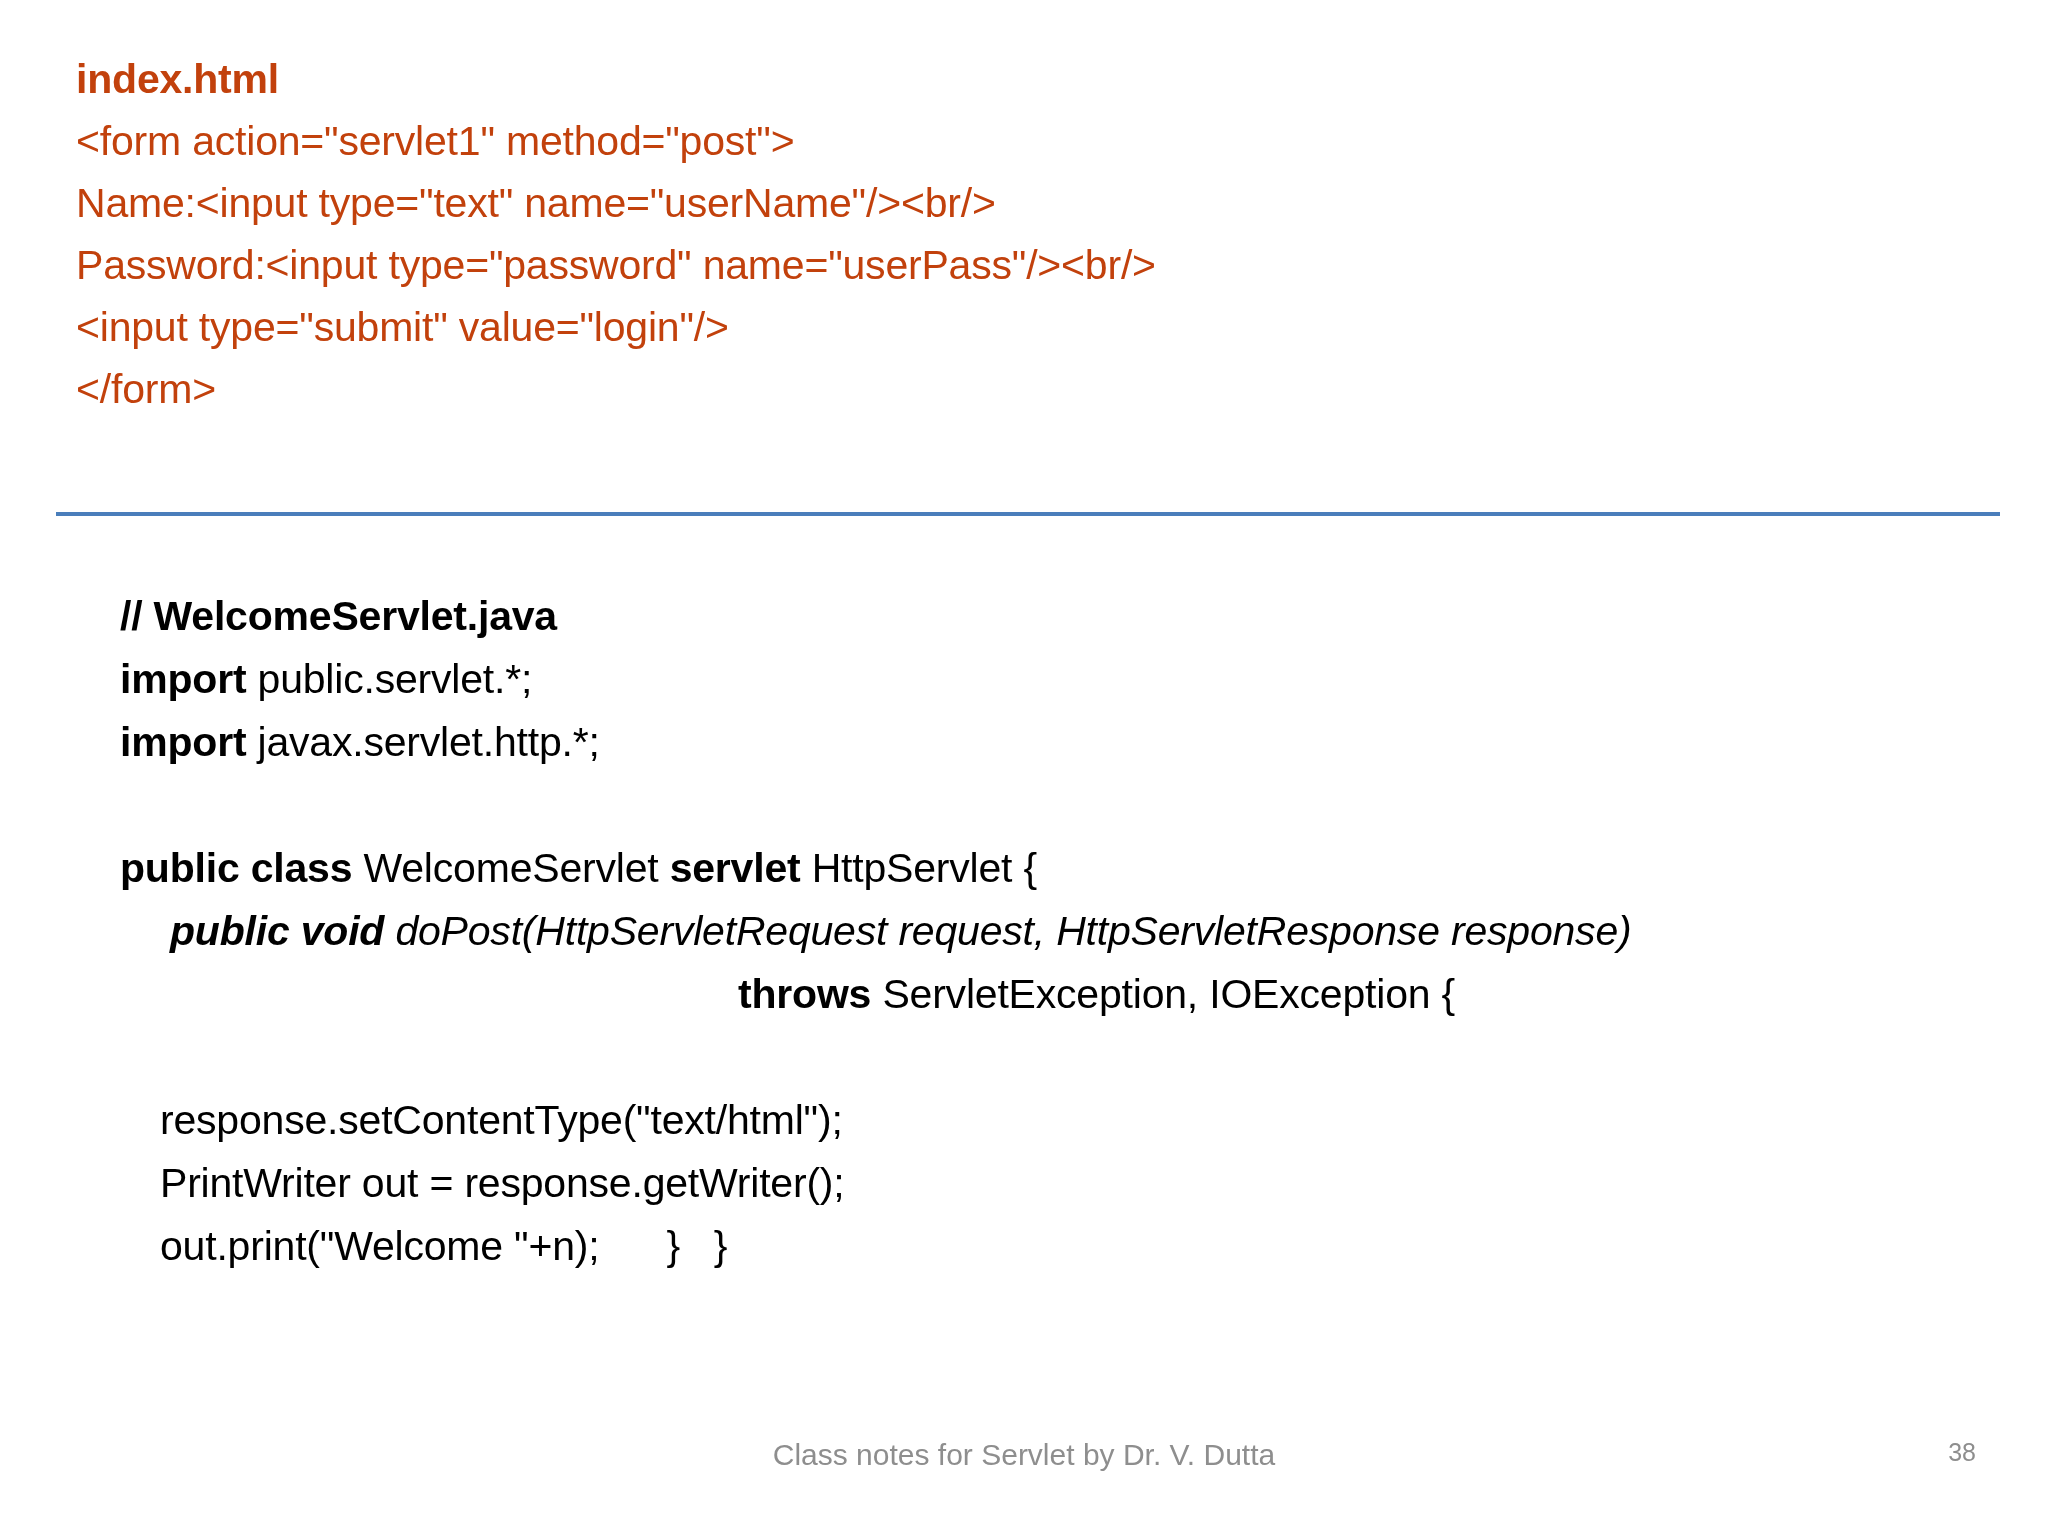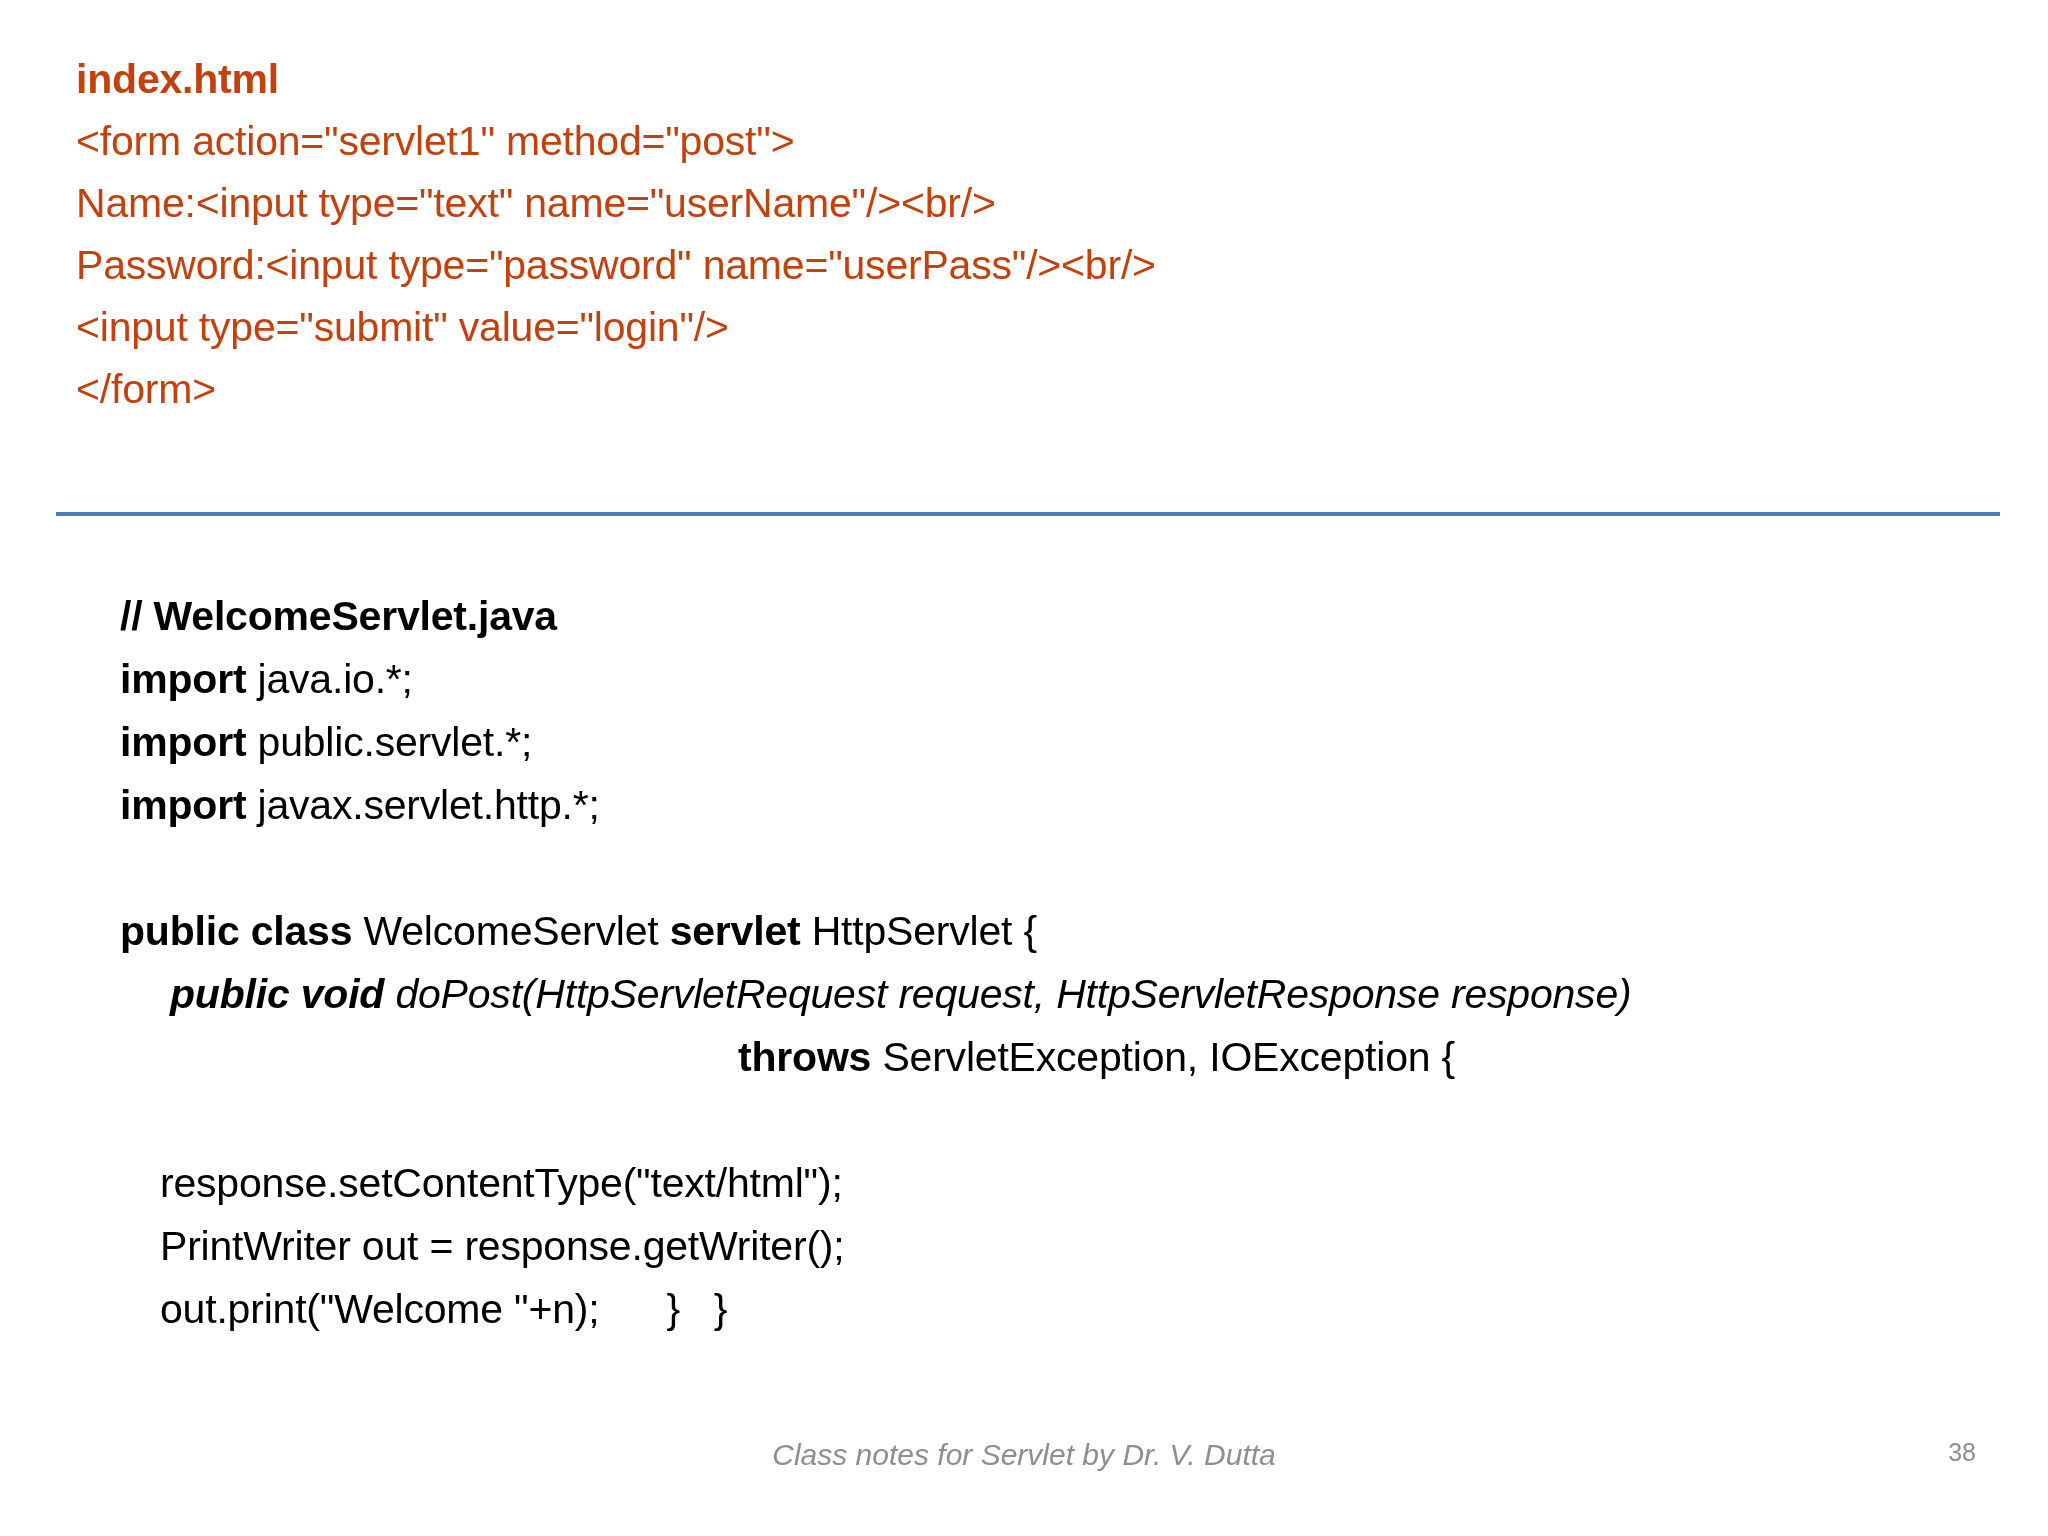--- a/index.html
+++ b/index.html
@@ -79,21 +79,20 @@
     height: 60px;
   }
   #footer-note {
     position: absolute;
     left: 0;
     top: 0;
     width: 2048px;
     text-align: center;
     font-size: 30px;
     color: #8e8e8e;
-    font-style: italic;
   }
   #page-number {
     position: absolute;
     right: 72px;
     top: 0;
     font-size: 25px;
     color: #8e8e8e;
   }
 </style>
 </head>
@@ -109,21 +108,20 @@
     <div class="code-line">&lt;input type="submit" value="login"/&gt;</div>
     <div class="code-line">&lt;/form&gt;</div>
   </div>
 
   <div id="divider"></div>
 
   <div id="java-block">
 
     <div class="java-line bold">// WelcomeServlet.java</div>
 
-    <div class="java-line"><span class="kw">import</span><span> java.io.*;</span></div>
 
     <div class="java-line"><span class="kw">import</span><span> public.servlet.*;</span></div>
 
     <div class="java-line"><span class="kw">import</span><span> javax.servlet.http.*;</span></div>
 
     <div class="java-line blank"></div>
 
     <div class="java-line"><span class="kw">public class</span><span> WelcomeServlet </span><span class="kw">servlet</span><span> HttpServlet {</span></div>
 
     <div class="java-line ind-1"><span class="kw">public void</span><span> doPost(HttpServletRequest request, HttpServletResponse response)</span></div>

